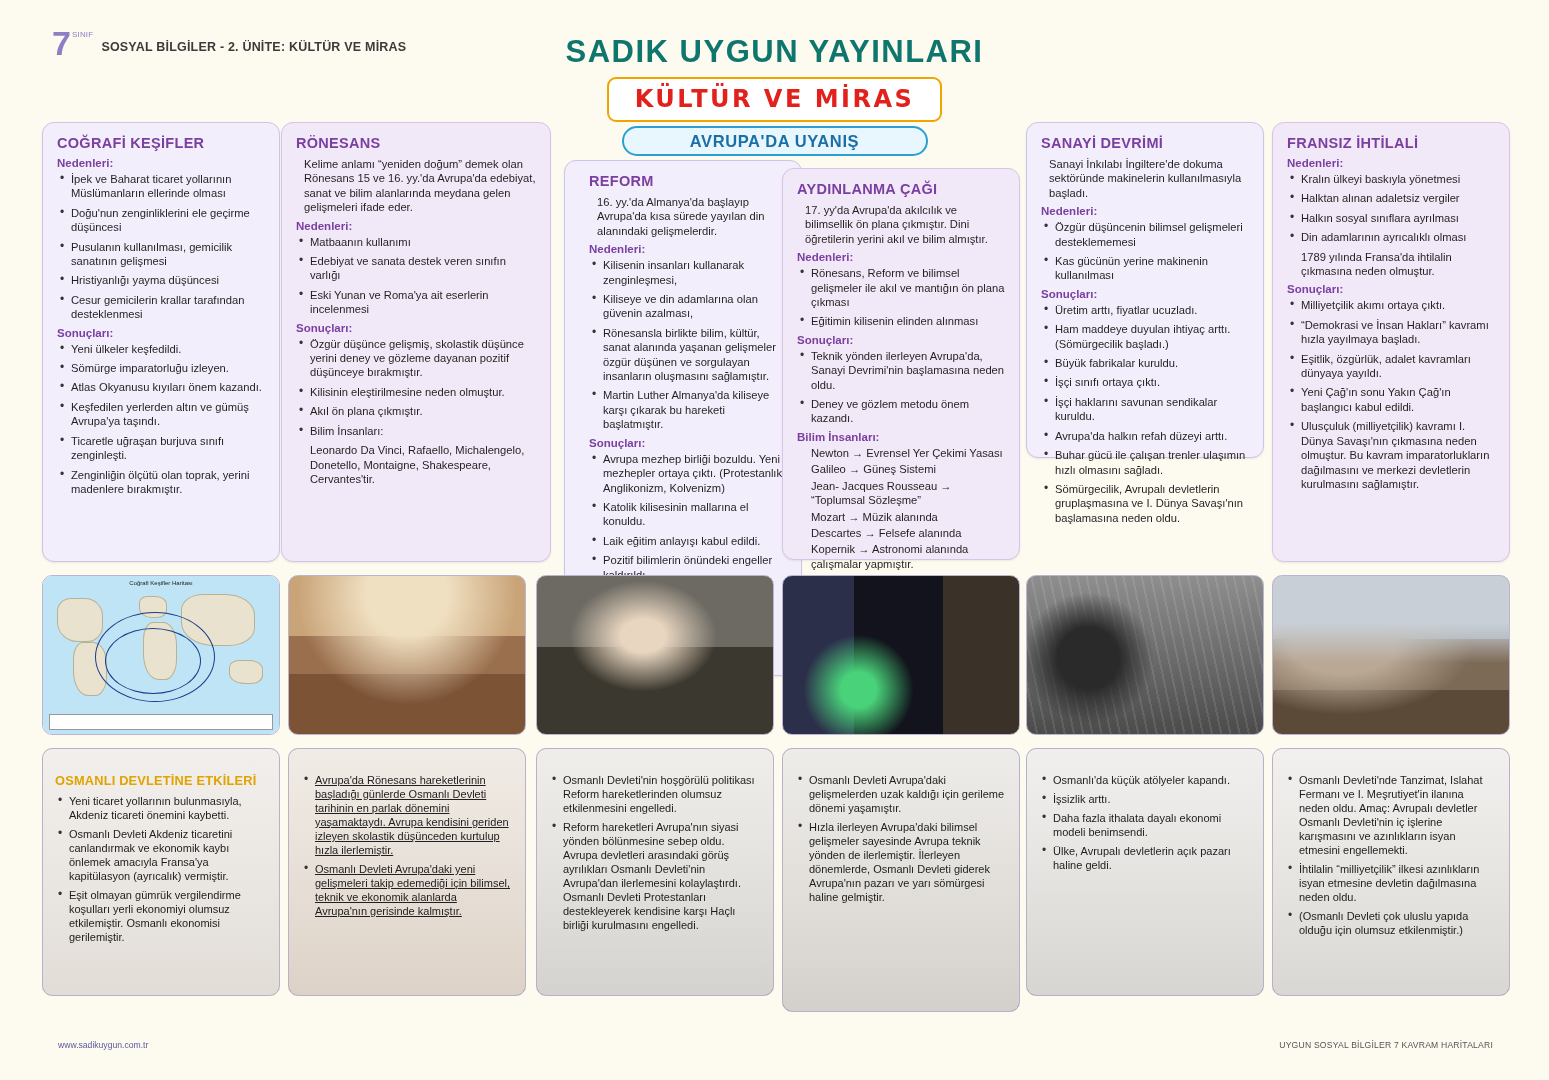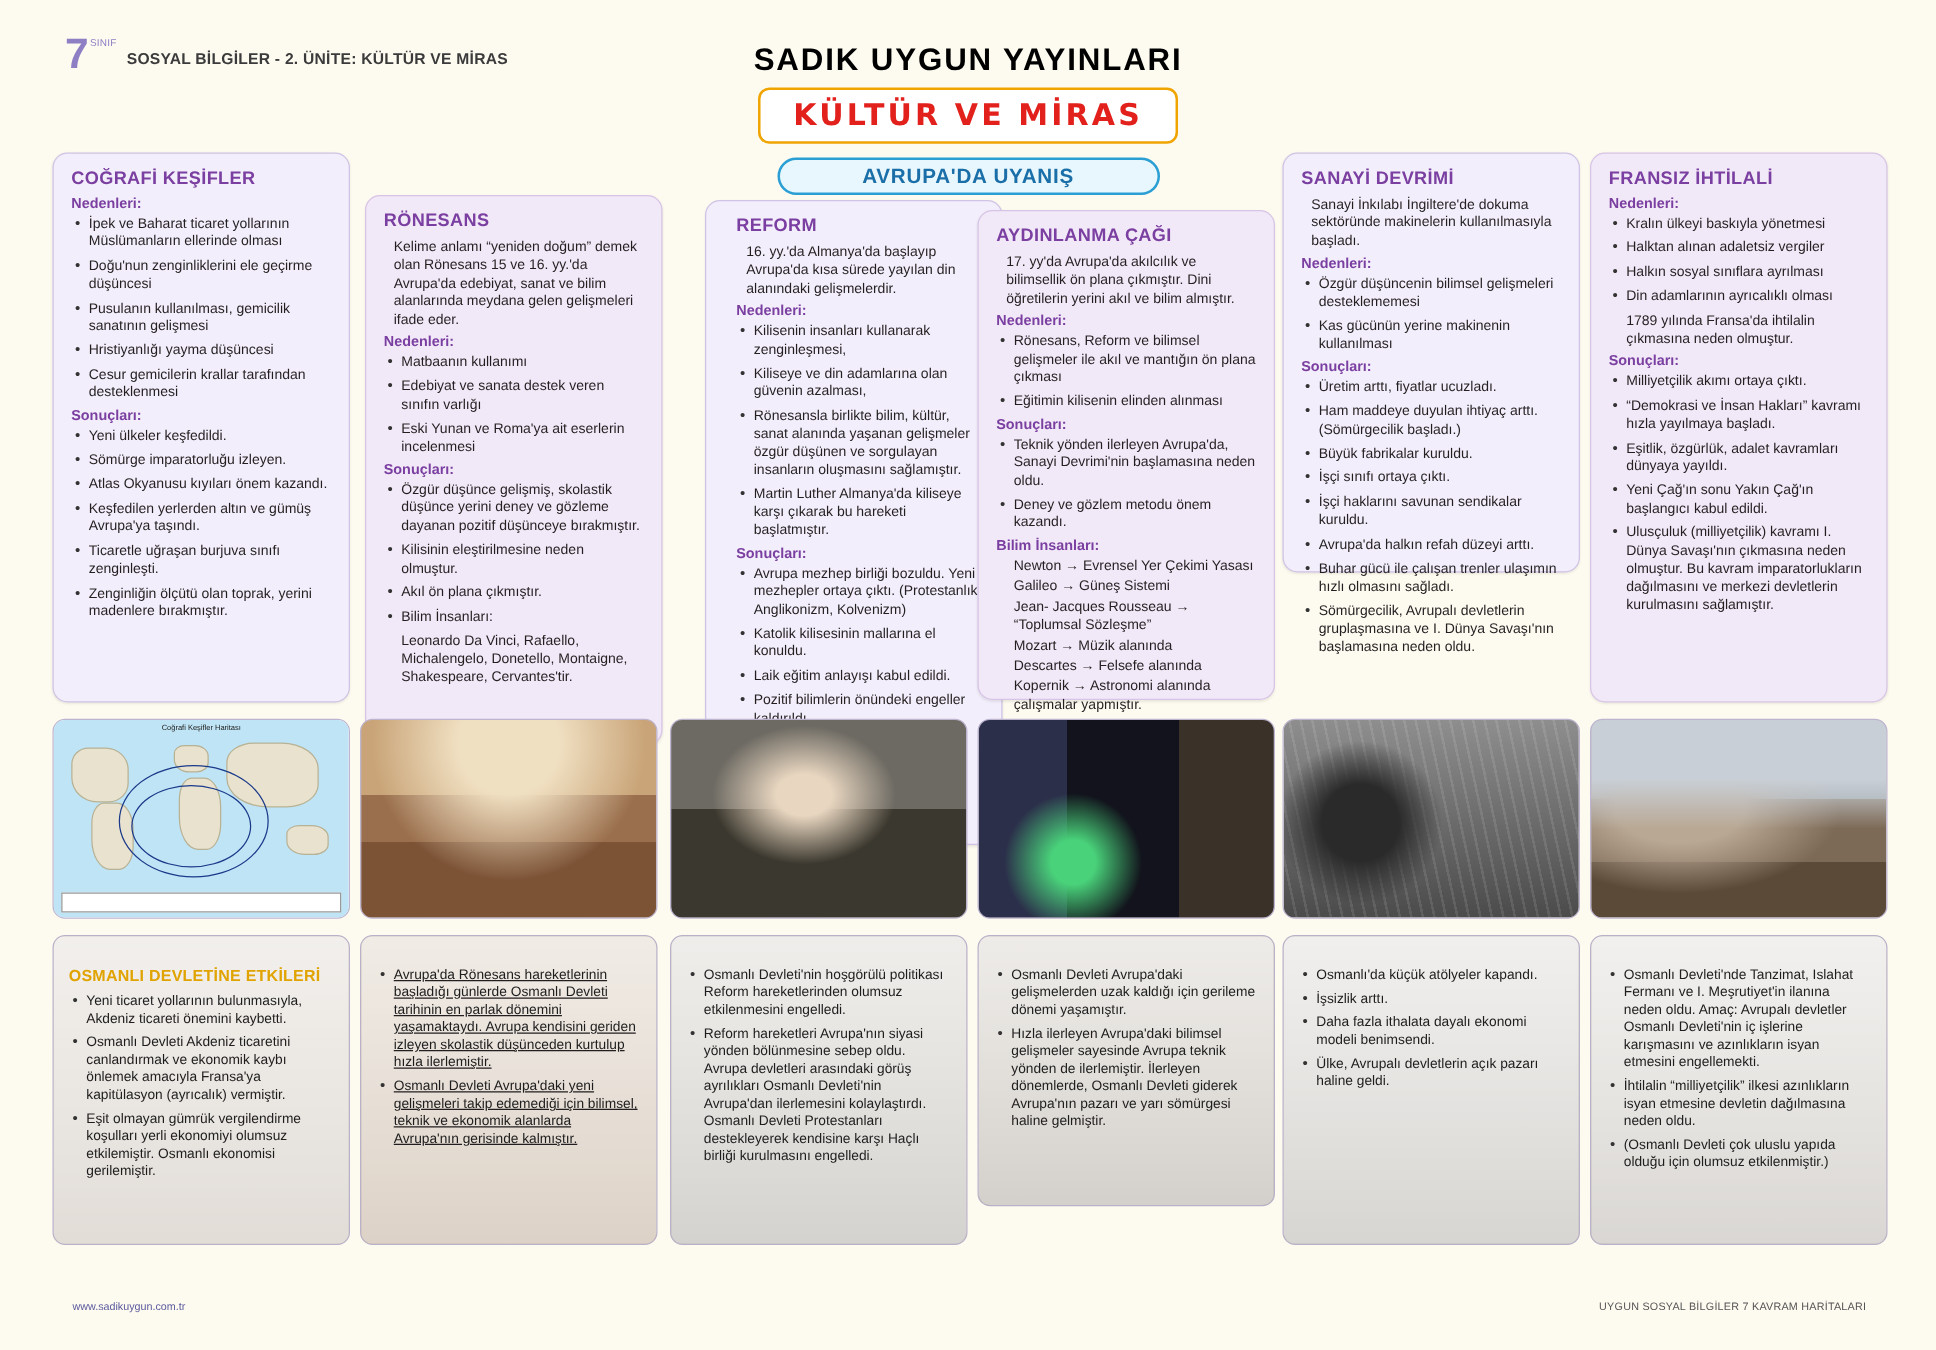--- a/index.html
+++ b/index.html
@@ -14,21 +14,21 @@
   }
 
   
   .header { position:absolute; left:0; top:0; width:1549px; height:110px; }
   .grade-block { position:absolute; left:52px; top:28px; display:flex; align-items:flex-start; }
   .grade-num { font-size:34px; font-weight:bold; color:#8e7fc4; line-height:30px; }
   .grade-sup { font-size:8px; color:#8e7fc4; margin-left:1px; margin-top:2px; line-height:9px; letter-spacing:0.2px; }
   .grade-text { font-size:12.5px; font-weight:bold; color:#3b3b3b; margin-left:8px; margin-top:12px; letter-spacing:0.2px; }
 
   .brand { position:absolute; left:50%; transform:translateX(-50%); top:34px; text-align:center; }
-  .brand-title { font-size:25px; font-weight:bold; color:#000000; letter-spacing:1.5px; }
+  .brand-title { font-size:31px; font-weight:bold; color:#0f766e; letter-spacing:1.5px; }
   .brand-box {
     margin-top:7px; border:2px solid #f0a400; border-radius:9px;
     background:#fff; padding:6px 26px 7px; display:inline-block;
   }
   .brand-box-text {
     font-size:24px; font-weight:bold; color:#e2211c; letter-spacing:2.5px;
     font-family:"DejaVu Sans", sans-serif;
   }
   .avrupa-badge {
     position:absolute; left:50%; transform:translateX(-50%); top:126px;
@@ -111,21 +111,21 @@
   <ul class="bul">
     <li>Yeni ülkeler keşfedildi.</li>
     <li>Sömürge imparatorluğu izleyen.</li>
     <li>Atlas Okyanusu kıyıları önem kazandı.</li>
     <li>Keşfedilen yerlerden altın ve gümüş Avrupa'ya taşındı.</li>
     <li>Ticaretle uğraşan burjuva sınıfı zenginleşti.</li>
     <li>Zenginliğin ölçütü olan toprak, yerini madenlere bırakmıştır.</li>
   </ul>
 </div>
 
-<div class="card purple2" style="left:292px; top:122px; width:238px; height:440px;margin-top:34px;">
+<div class="card purple2" style="left:281px; top:122px; width:270px; height:440px;">
   <div class="card-title">RÖNESANS</div>
   <div class="para">Kelime anlamı “yeniden doğum” demek olan Rönesans 15 ve 16. yy.'da Avrupa'da edebiyat, sanat ve bilim alanlarında meydana gelen gelişmeleri ifade eder.</div>
   <div class="sub-title">Nedenleri:</div>
   <ul class="bul">
     <li>Matbaanın kullanımı</li>
     <li>Edebiyat ve sanata destek veren sınıfın varlığı</li>
     <li>Eski Yunan ve Roma'ya ait eserlerin incelenmesi</li>
   </ul>
   <div class="sub-title">Sonuçları:</div>
   <ul class="bul">
@@ -293,21 +293,21 @@
      background:linear-gradient(180deg,#bdb6ab,#8e8a80);">
   <div class="overlay" style="background:linear-gradient(180deg,rgba(255,255,255,.76),rgba(255,255,255,.62));"></div>
   <div class="bcard-inner">
     <ul class="bul">
       <li>Osmanlı Devleti'nin hoşgörülü politikası Reform hareketlerinden olumsuz etkilenmesini engelledi.</li>
       <li>Reform hareketleri Avrupa'nın siyasi yönden bölünmesine sebep oldu. Avrupa devletleri arasındaki görüş ayrılıkları Osmanlı Devleti'nin Avrupa'dan ilerlemesini kolaylaştırdı. Osmanlı Devleti Protestanları destekleyerek kendisine karşı Haçlı birliği kurulmasını engelledi.</li>
     </ul>
   </div>
 </div>
 
-<div class="bcard" style="left:782px; top:748px; width:238px; height:217px;
+<div class="bcard" style="left:782px; top:748px; width:238px; height:264px;
      background:linear-gradient(180deg,#b7ae9f,#8d8578);">
   <div class="overlay" style="background:linear-gradient(180deg,rgba(255,255,255,.76),rgba(255,255,255,.62));"></div>
   <div class="bcard-inner">
     <ul class="bul">
       <li>Osmanlı Devleti Avrupa'daki gelişmelerden uzak kaldığı için gerileme dönemi yaşamıştır.</li>
       <li>Hızla ilerleyen Avrupa'daki bilimsel gelişmeler sayesinde Avrupa teknik yönden de ilerlemiştir. İlerleyen dönemlerde, Osmanlı Devleti giderek Avrupa'nın pazarı ve yarı sömürgesi haline gelmiştir.</li>
     </ul>
   </div>
 </div>
 

